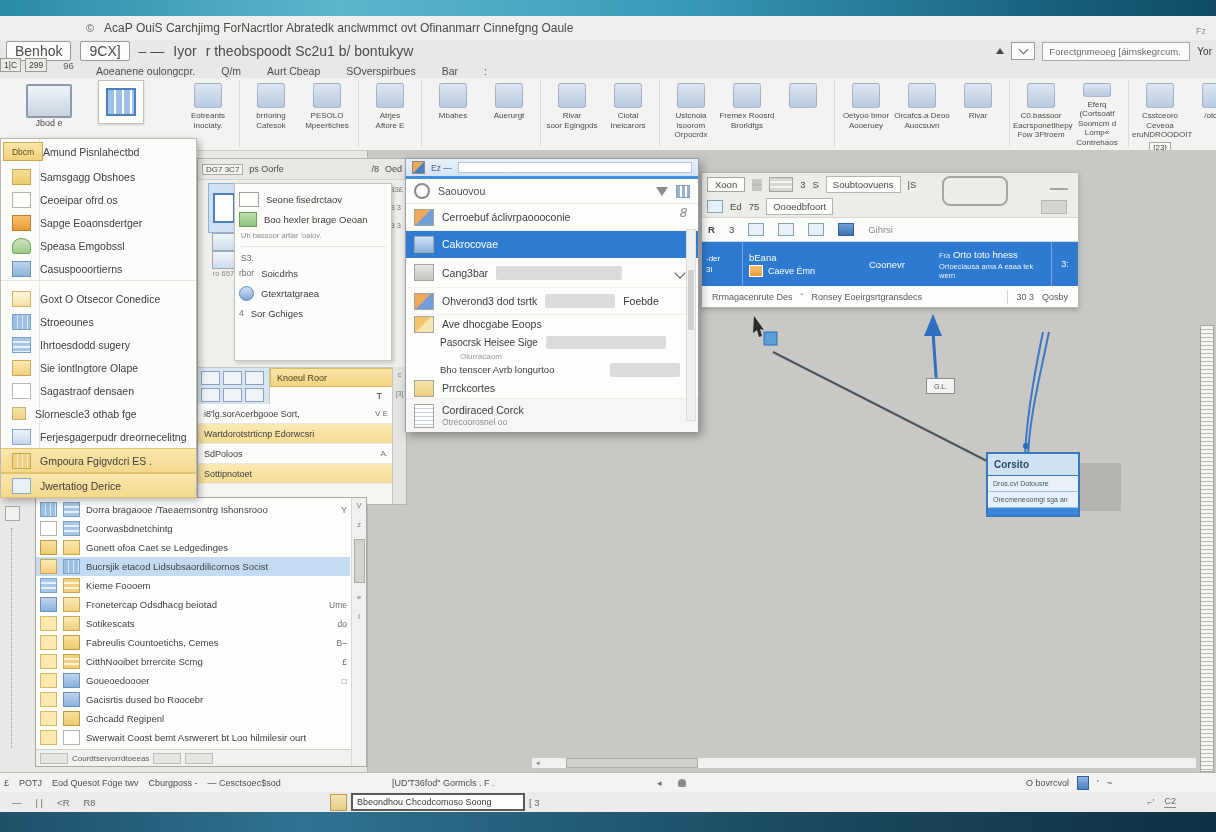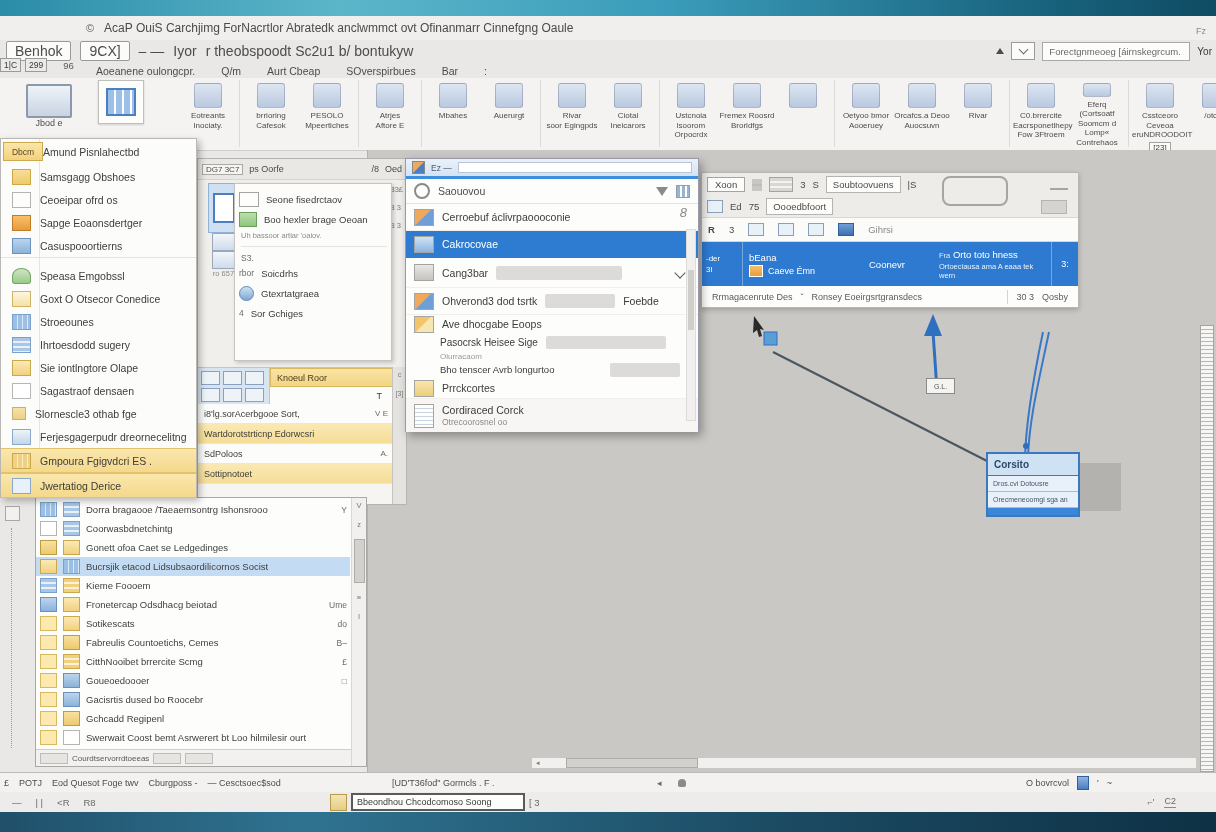--- a/index.html
+++ b/index.html
@@ -404,21 +404,21 @@
 
         <div class="rbtn gend">
           <span class="ric ic-plug"></span>
           <span class="l1">Rivar</span>
           <span class="l2"></span>
 
         </div>
 
         <div class="rbtn">
           <span class="ric ic-lines"></span>
-          <span class="l1">C0.brrercite</span>
+          <span class="l1">C0.bassoor</span>
           <span class="l2">Eacrsponetlhepy Fow 3Ftroem</span>
 
         </div>
 
         <div class="rbtn gend">
           <span class="ric ic-windowgrid"></span>
           <span class="l1">Eferq (Cortsoatf</span>
           <span class="l2">Soomcm d Lomp« Contrehaos</span>
 
         </div>
@@ -647,21 +647,21 @@
       <span>Foebde</span>
     </div>
     <div class="drow" style="height:18px;border-bottom:none;">
       <span class="dic di-ydoc"></span>
       <span>Ave dhocgabe Eoops</span>
     </div>
     <div class="drow" style="height:18px;border-bottom:none;padding-left:34px;">
       <span class="dsub">Pasocrsk Heisee Sige</span>
       <span class="gfield lg"></span>
     </div>
-    <div class="drow" style="height:10px;border-bottom:none;padding-left:34px;">
+    <div class="drow" style="height:10px;border-bottom:none;padding-left:54px;">
       <span class="dgray">Olurracaom</span>
     </div>
     <div class="drow" style="height:17px;border-bottom:none;padding-left:34px;font-size:9.5px;">
       <span>Bho tenscer Avrb longurtoo</span>
       <span class="gfield sm" style="margin-left:auto;margin-right:10px;"></span>
     </div>
     <div class="drow" style="height:20px;">
       <span class="dic di-ybar"></span>
       <span>Prrckcortes</span>
     </div>
@@ -691,28 +691,28 @@
         <div class="menu-item">
           <span class="mic mi-copy"></span>
           <span>Ceoeipar ofrd os</span>
         </div>
 
         <div class="menu-item">
           <span class="mic mi-cone"></span>
           <span>Sapge Eoaonsdertger</span>
         </div>
 
+        <div class="menu-item">
+          <span class="mic mi-green"></span>
+          <span>Speasa Emgobssl</span>
+        </div>
+
         <div class="menu-item sep">
           <span class="mic mi-table"></span>
           <span>Casuspooortierns</span>
-        </div>
-
-        <div class="menu-item">
-          <span class="mic mi-green"></span>
-          <span>Speasa Emgobssl</span>
         </div>
 
         <div class="menu-item">
           <span class="mic mi-ydoc"></span>
           <span>Goxt O Otsecor Conedice</span>
         </div>
 
         <div class="menu-item">
           <span class="mic mi-bgrid"></span>
           <span>Stroeounes</span>

